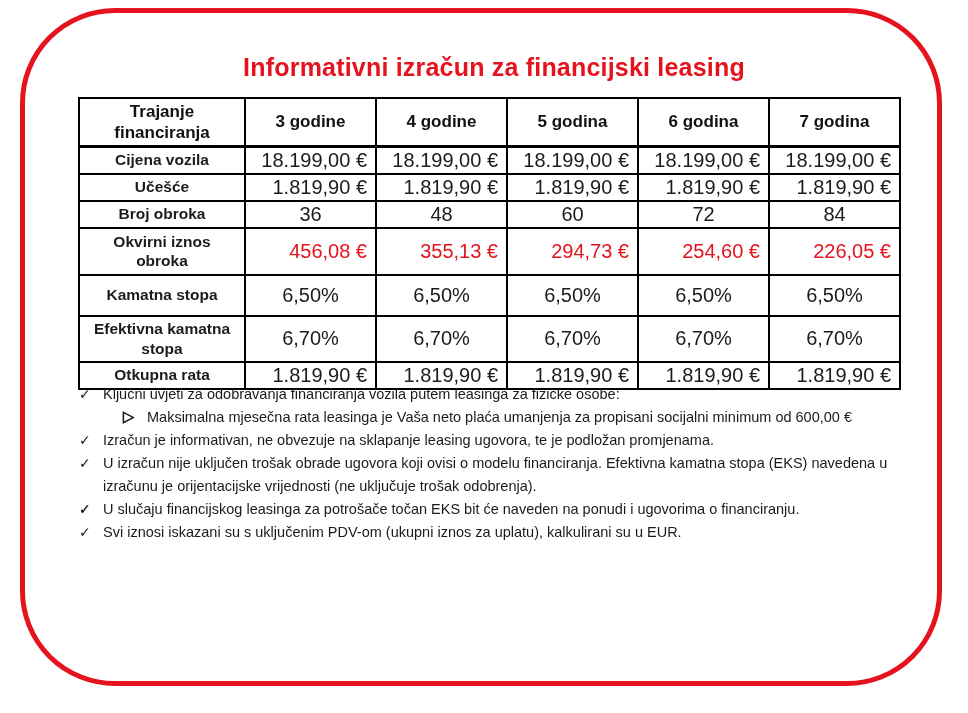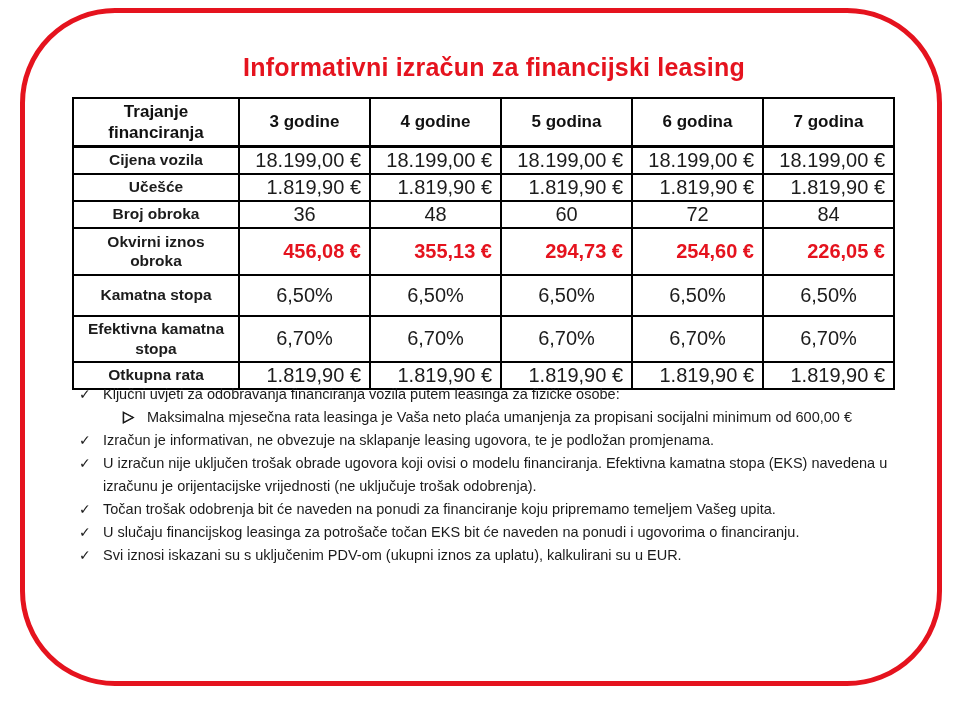--- a/index.html
+++ b/index.html
@@ -18,21 +18,21 @@
   .frame {
     position: absolute; left: 20px; top: 8px; width: 922px; height: 678px;
     border: 5px solid var(--accent); border-radius: 95px;
   }
   .title {
     position: absolute; top: 45px; left: 20px; width: 932px;
     margin: 8px; text-align: center;
     font-size: 25px; font-weight: bold; color: var(--accent);
     letter-spacing: 0.2px;
   }
-  .table-wrap { position: absolute; left: 72px; top: 97px; }
+  .table-wrap { position: absolute; left: 78px; top: 97px; }
   table.leasing {
     border-collapse: collapse; table-layout: fixed; width: 820px;
     border: 2px solid var(--border_black);
   }
   table.leasing th, table.leasing td {
     border: 2px solid var(--border_black);
     padding: 1px 8px;
     color: var(--ink);
     overflow: hidden;
   }
@@ -45,21 +45,21 @@
     font-size: 15.5px; font-weight: bold; text-align: center;
     line-height: 1.25; color: #111; margin-top: 12px;
   }
   td.val { font-size: 20px; }
   td.right { text-align: right; padding-right: 10px; }
   td.center { text-align: center; margin-top: 12px; }
   tr.r-sm  { height: 24px; }
   tr.r-md  { height: 41px; }
   tr.r-tall{ height: 47px; }
   tr.r-tall2{ height: 46px; }
-  tr.redrow td { color: var(--value_red); font-weight: bold; }
+  tr.redrow td { color: var(--value_red); font-weight: normal; }
   .notes {
     position: absolute; left: 78px; top: 383px; width: 828px;
     font-size: 14.5px; line-height: 23px; color: #1b1b1b;
   }
   .note { position: relative; padding-left: 25px; }
   .note .marker {
     position: absolute; left: 1px; top: 0;
     font-family: "DejaVu Sans", sans-serif; font-size: 14px; color: #1b1b1b;
   }
   .note.lvl2 { padding-left: 69px; }
@@ -179,21 +179,20 @@
   <div class="note lvl1">
     <span class="marker">✓</span>
     <span class="note-text">Izračun je informativan, ne obvezuje na sklapanje leasing ugovora, te je podložan promjenama.</span>
   </div>
   <div class="note lvl1">
     <span class="marker">✓</span>
     <span class="note-text">U izračun nije uključen trošak obrade ugovora koji ovisi o modelu financiranja. Efektivna kamatna stopa (EKS) navedena u izračunu je orijentacijske vrijednosti (ne uključuje trošak odobrenja).</span>
   </div>
   <div class="note lvl1">
     <span class="marker">✓</span>
-    <span class="note-text">Točan trošak odobrenja bit će naveden na ponudi za financiranje koju pripremamo temeljem Vašeg upita.</span>
   </div>
   <div class="note lvl1">
     <span class="marker">✓</span>
     <span class="note-text">U slučaju financijskog leasinga za potrošače točan EKS bit će naveden na ponudi i ugovorima o financiranju.</span>
   </div>
   <div class="note lvl1">
     <span class="marker">✓</span>
     <span class="note-text">Svi iznosi iskazani su s uključenim PDV-om (ukupni iznos za uplatu), kalkulirani su u EUR.</span>
   </div>
 </div>

